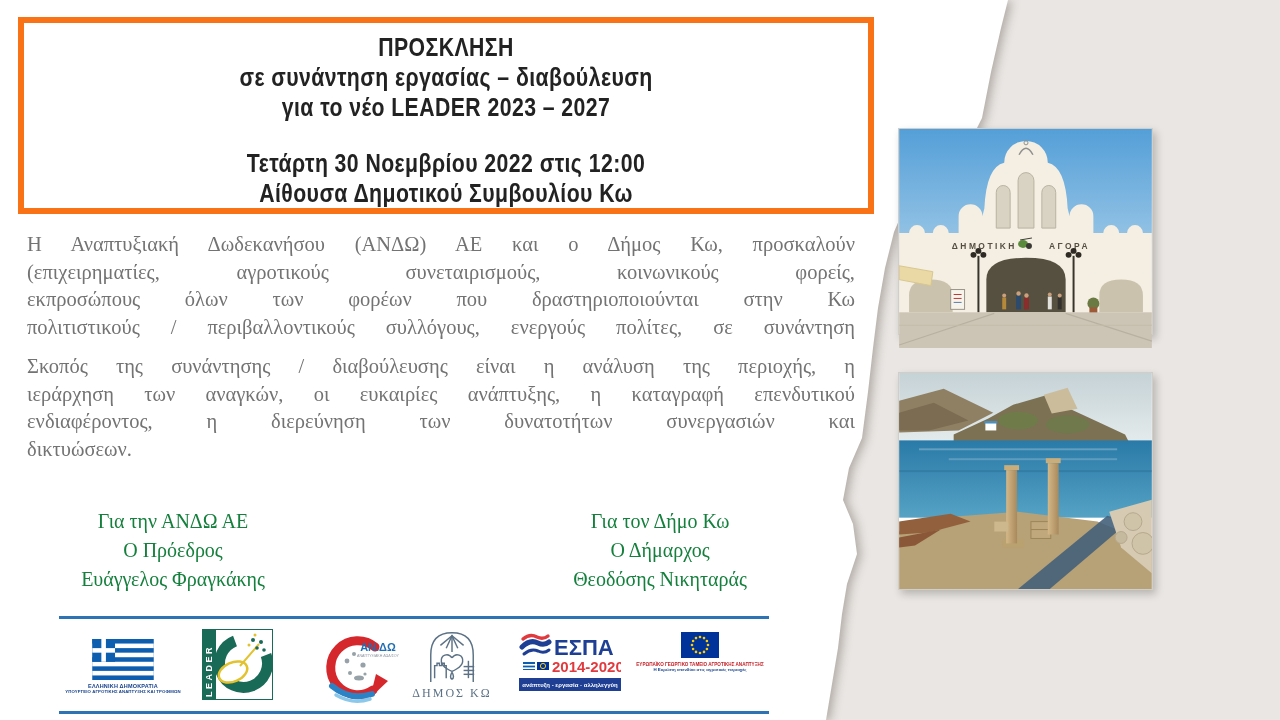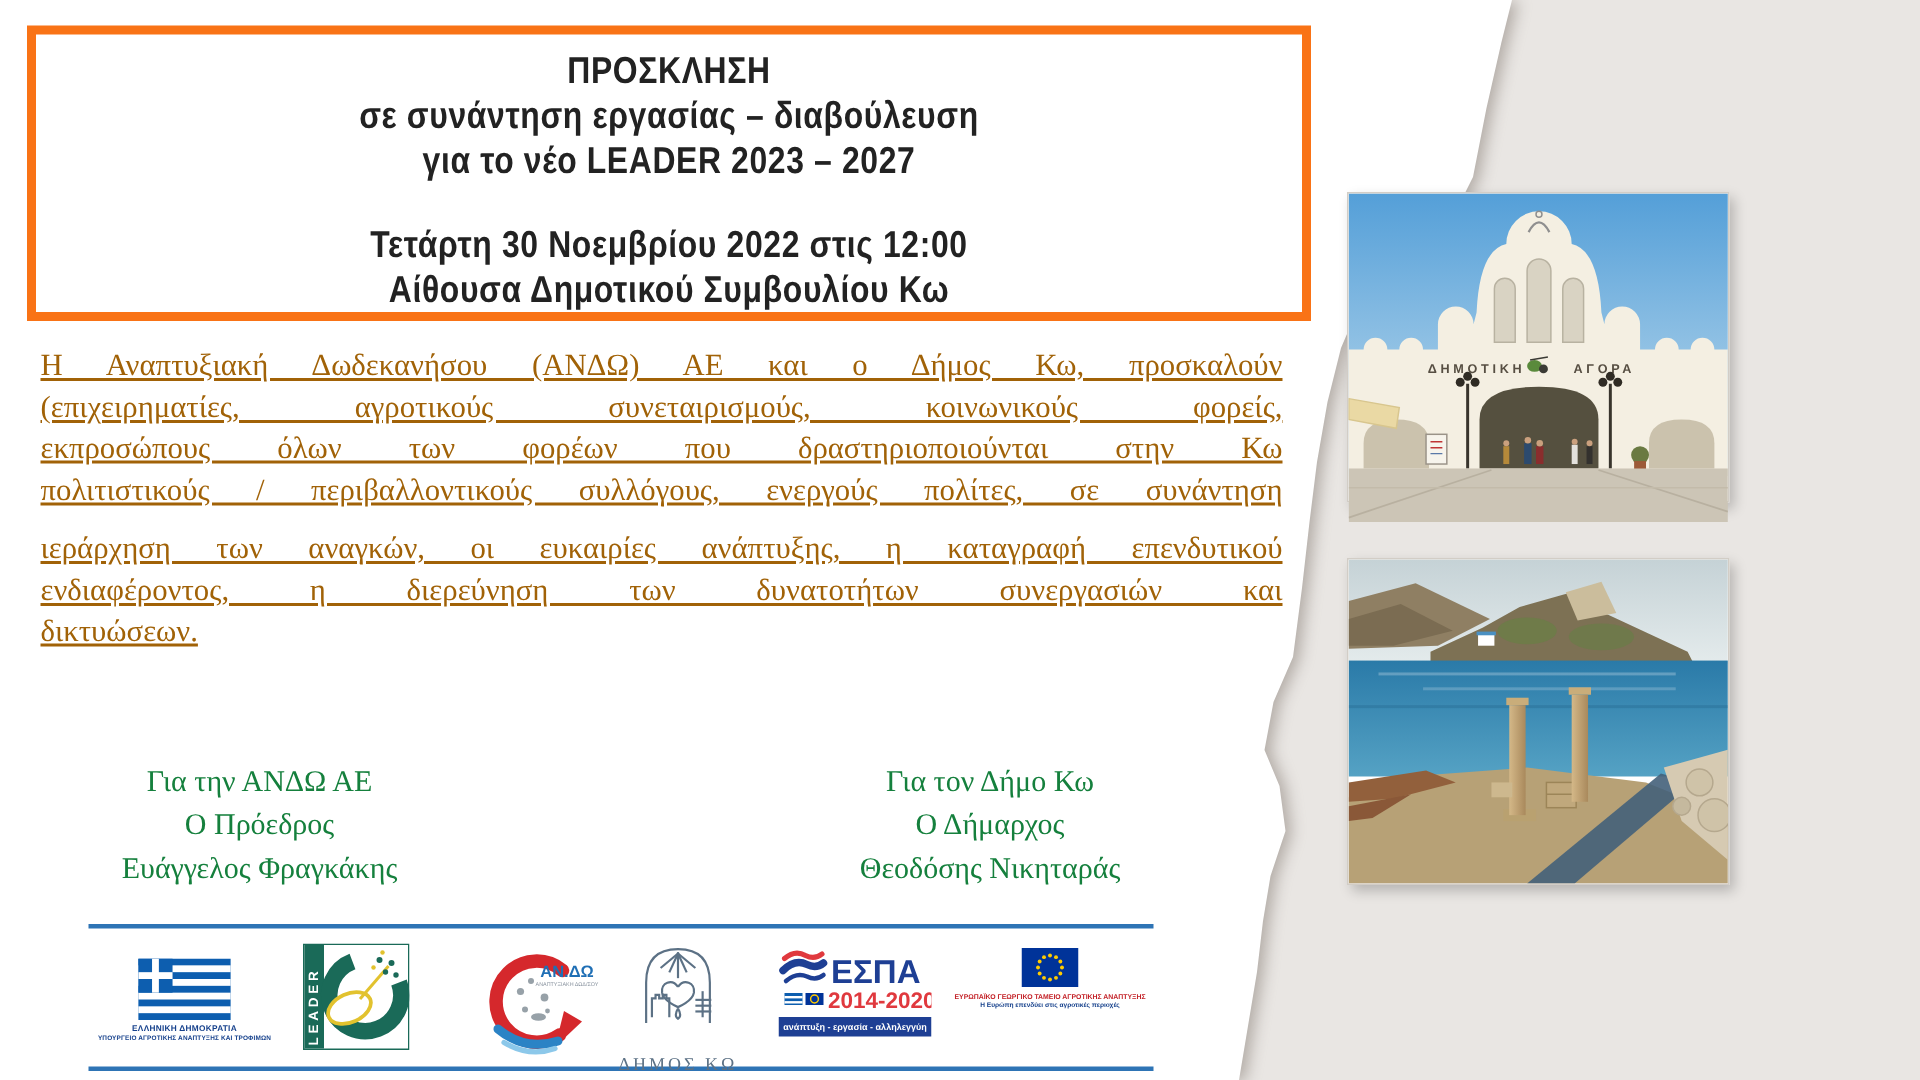--- a/index.html
+++ b/index.html
@@ -23,21 +23,21 @@
   }
   .title-line{
     width:100%;text-align:center;font-weight:700;color:#222;
     font-size:25px;line-height:30px;letter-spacing:.5px;
     transform:scaleX(.85);transform-origin:50% 50%;
   }
   .title-gap{height:29px;}
   
   .bodytext{
     position:absolute;left:27px;top:231px;width:828px;
-    font-family:"Liberation Serif",serif;font-size:20.5px;line-height:27.5px;color:#a16207;text-decoration:underline;
+    font-family:"Liberation Serif",serif;font-size:20.5px;line-height:27.5px;color:#737373;
   }
   .jline{text-align:justify;text-align-last:justify;}
   .jline.last{text-align-last:left;}
   .para2{margin-top:12px;}
   
   .sig{
     position:absolute;top:507px;text-align:center;
     font-family:"Liberation Serif",serif;font-size:20px;line-height:29px;color:#15803d;
   }
   .sig-left{left:38px;width:270px;}
@@ -46,21 +46,21 @@
   .rule{position:absolute;left:59px;width:710px;height:3px;background:#2e74b5;}
   .rule-top{top:616px;}
   .rule-bottom{top:711px;}
   .logo{position:absolute;display:flex;flex-direction:column;align-items:center;}
   .ministry{left:58px;top:639px;width:130px;}
   .ministry .l1{font-size:5.5px;font-weight:700;color:#16418c;margin-top:3px;letter-spacing:.2px;text-align:center;}
   .ministry .l2{font-size:4.3px;font-weight:700;color:#16418c;letter-spacing:.1px;text-align:center;}
   .leader-box{left:202px;top:629px;}
   .ando-box{left:320px;top:624px;align-items:flex-end;}
   .kos-box{left:407px;top:626px;width:90px;}
-  .kos-label{font-family:"Liberation Serif",serif;font-size:12px;letter-spacing:2px;color:#5c7185;margin-top:18px;white-space:nowrap;}
+  .kos-label{font-family:"Liberation Serif",serif;font-size:12px;letter-spacing:2px;color:#5c7185;margin-top:2px;white-space:nowrap;}
   .espa-box{left:519px;top:630px;}
   .eu-box{left:633px;top:632px;width:134px;}
   .eu-t1{font-size:4.6px;font-weight:700;color:#c32026;margin-top:4px;text-align:center;white-space:nowrap;}
   .eu-t2{font-size:4.4px;font-weight:700;color:#16418c;text-align:center;white-space:nowrap;}
   
   .photo{position:absolute;border:1px solid #d2cdc6;box-shadow:3px 4px 8px rgba(0,0,0,.22);background:#fff;}
   .photo-market{left:898px;top:128px;width:255px;height:207px;}
   .photo-bay{left:898px;top:372px;width:255px;height:218px;}
   .photo svg{display:block;}
   svg text{font-family:"Liberation Sans",sans-serif;}
@@ -84,20 +84,21 @@
   </div>
 
   <div class="bodytext">
     <div>
       <div class="jline">Η Αναπτυξιακή Δωδεκανήσου (ΑΝΔΩ) ΑΕ και ο Δήμος Κω, προσκαλούν</div>
       <div class="jline">(επιχειρηματίες, αγροτικούς συνεταιρισμούς, κοινωνικούς φορείς,</div>
       <div class="jline">εκπροσώπους όλων των φορέων που δραστηριοποιούνται στην Κω</div>
       <div class="jline">πολιτιστικούς / περιβαλλοντικούς συλλόγους, ενεργούς πολίτες, σε συνάντηση</div>
     </div>
     <div class="para2">
+      <div class="jline">Σκοπός της συνάντησης / διαβούλευσης είναι η ανάλυση της περιοχής, η</div>
       <div class="jline">ιεράρχηση των αναγκών, οι ευκαιρίες ανάπτυξης, η καταγραφή επενδυτικού</div>
       <div class="jline">ενδιαφέροντος, η διερεύνηση των δυνατοτήτων συνεργασιών και</div>
       <div class="jline last">δικτυώσεων.</div>
     </div>
   </div>
 
   <div class="sig sig-left">
     <div>Για την ΑΝΔΩ ΑΕ</div>
     <div>Ο Πρόεδρος</div>
     <div>Ευάγγελος Φραγκάκης</div>

